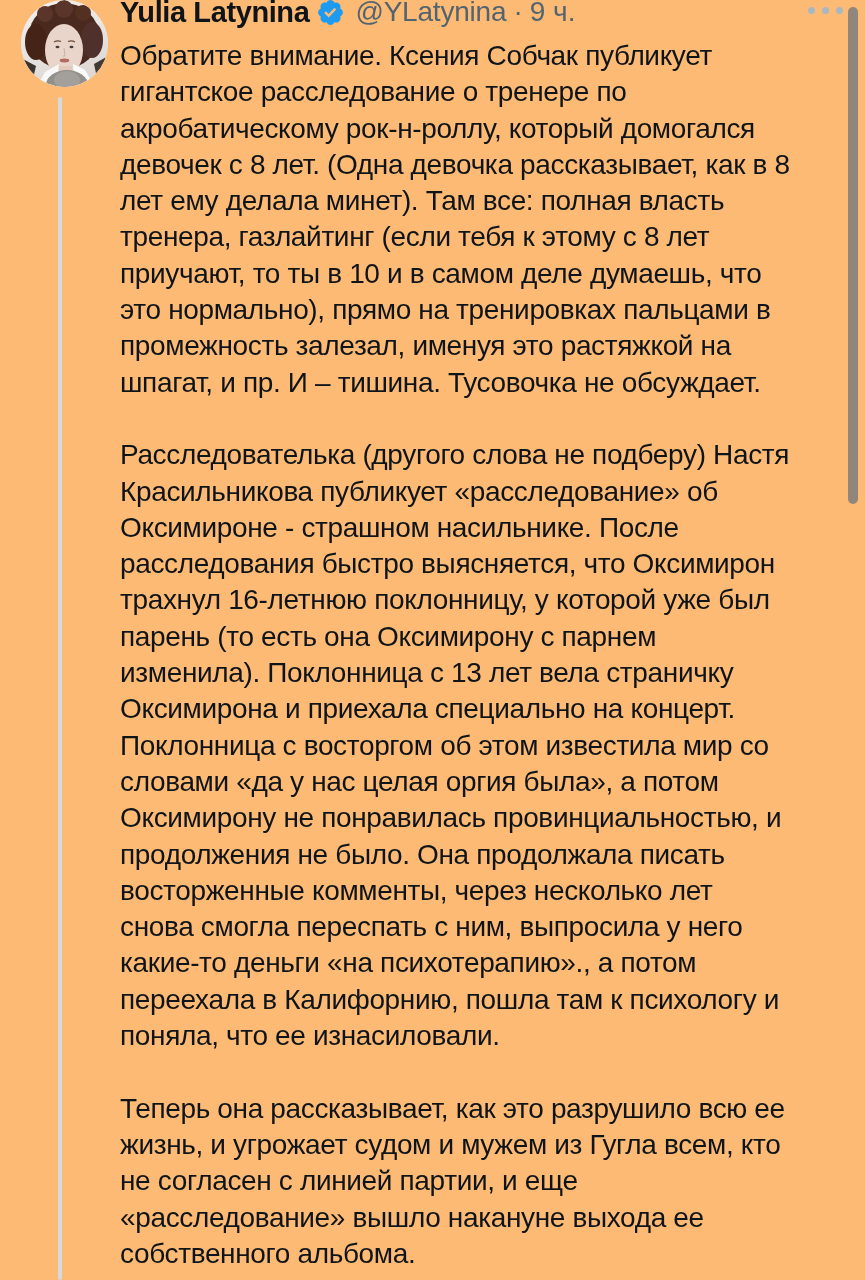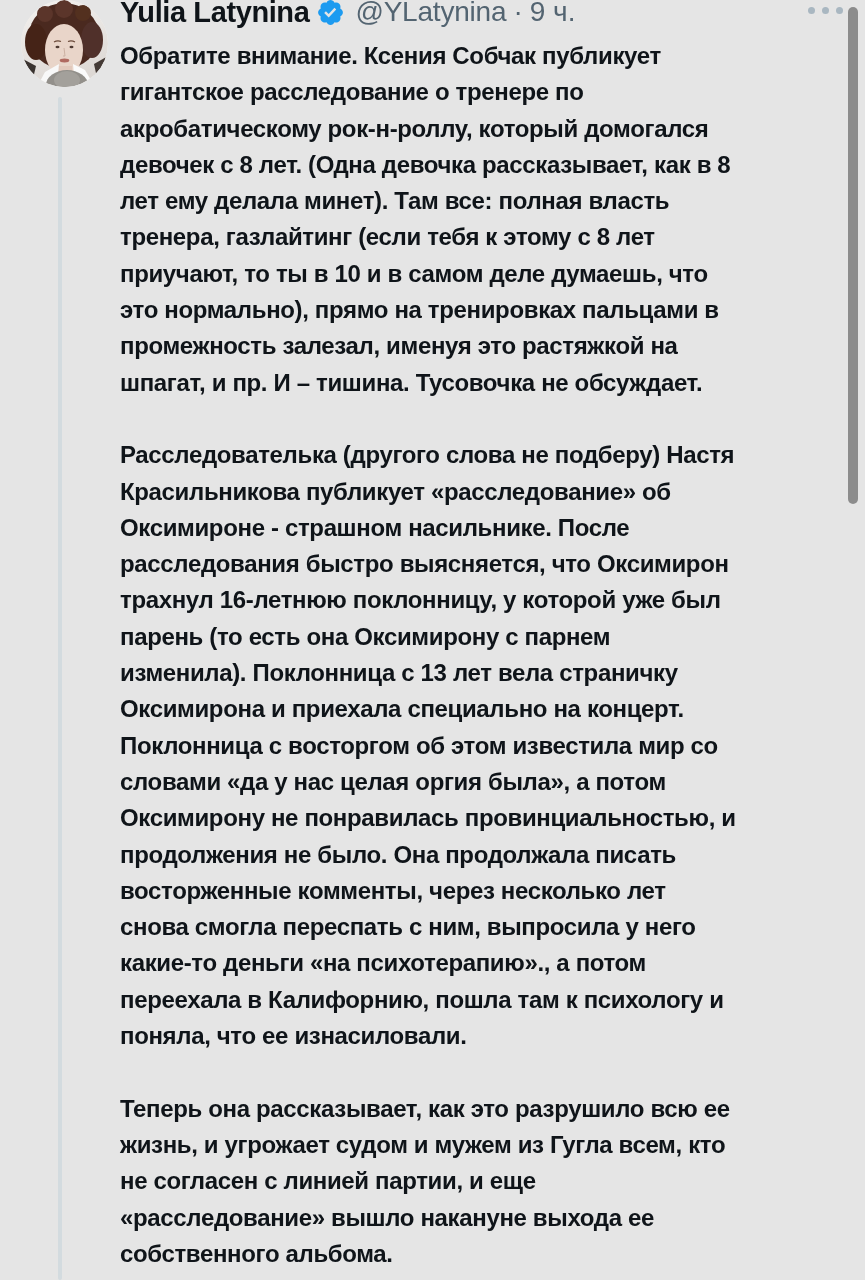--- a/index.html
+++ b/index.html
@@ -1,19 +1,19 @@
 <!DOCTYPE html>
 <html><head>
 <meta charset="utf-8">
 <style>
   html,body{margin:0;padding:0;background:#fff;}
   .screen{
     position:relative;
     width:865px;height:1280px;
-    background:#e5e5e5;
+    background:#fdba74;
     overflow:hidden;
     font-family:"Liberation Sans",sans-serif;
     -webkit-font-smoothing:antialiased;
   }
   
   .avatar{
     position:absolute;left:21px;top:0;
     width:87px;height:87px;border-radius:50%;overflow:hidden;
     background:#efedeb;cursor:pointer;
   }
@@ -32,24 +32,23 @@
   .name{
     font-weight:bold;font-size:29px;color:#0f1419;
     letter-spacing:-0.4px;cursor:pointer;
   }
   .badge{margin-left:7px;display:inline-flex;flex:none;}
   .handle{margin-left:10px;font-size:28px;color:#536471;letter-spacing:-0.2px;cursor:pointer;}
   .sep{margin:0 7px;font-size:28px;color:#536471;}
   .time{font-size:28px;color:#536471;cursor:pointer;}
   .body-text{
     margin-top:9px;
-    font-size:24px;line-height:36.3px;
+    font-size:28px;line-height:36.3px;
     color:#0f1419;letter-spacing:-0.35px;
     white-space:pre-line;
-    font-weight:bold;
   }
   
   .more{
     position:absolute;top:5px;right:20px;
     display:flex;gap:7px;padding:2px;cursor:pointer;
   }
   .more .dot{width:7px;height:7px;border-radius:50%;background:#a9b7c1;}
   
   .scrollbar{
     position:absolute;top:7px;right:7px;

